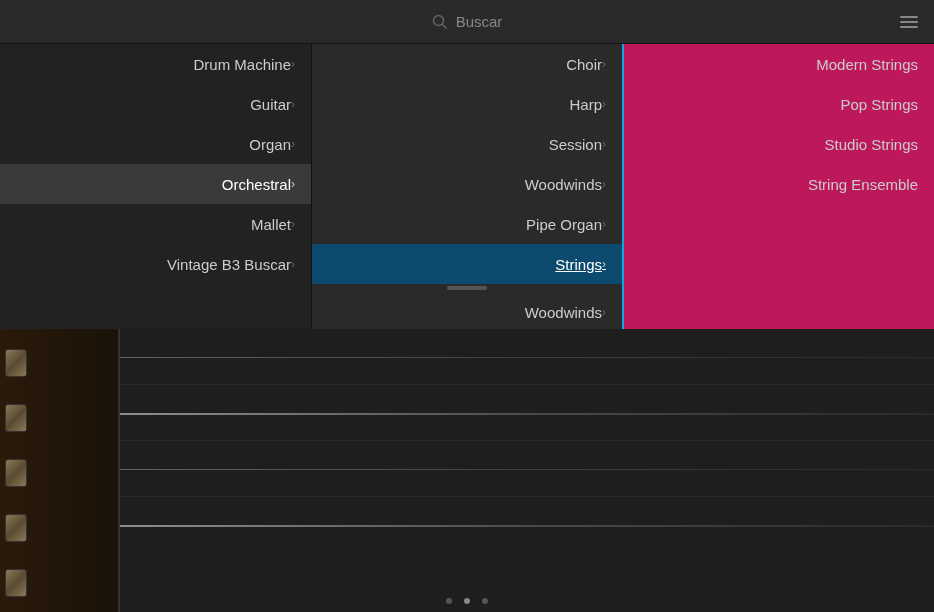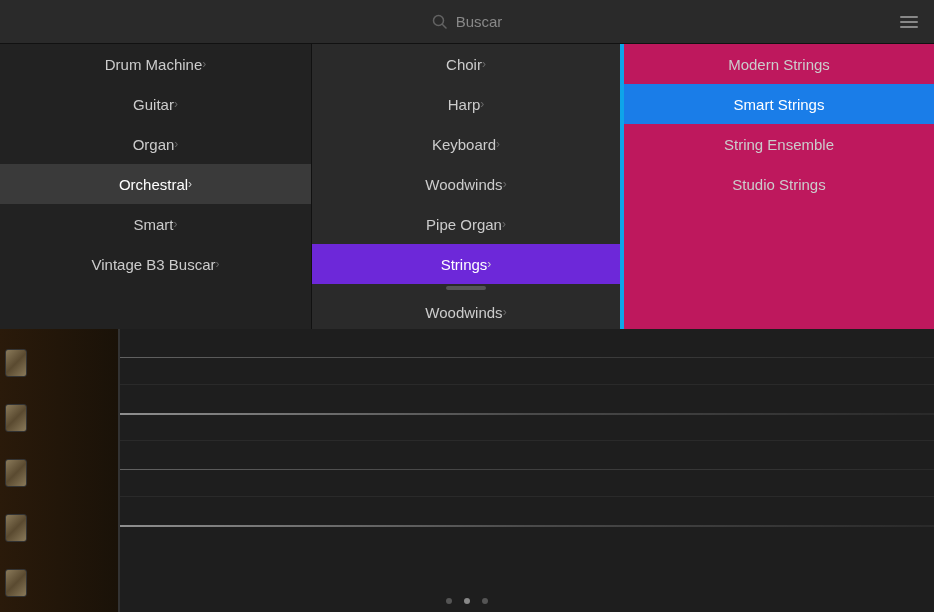--- a/index.html
+++ b/index.html
@@ -70,46 +70,47 @@
     
     .col1 {
       width: 312px;
       background: #222;
       border-right: 1px solid #111;
     }
     
     .col2 {
       width: 312px;
       background: #2a2a2a;
-      border-right: 4px solid #0ea5e9;
+      border-right: 2px solid #0ea5e9;
     }
     
     .col3 {
       flex: 1;
       background: #be185d;
     }
 
     .menu-item {
       display: flex;
       align-items: center;
-      justify-content: center;
-      padding: 0 24px;
+      justify-content: flex-end;
+      padding: 0 16px;
       height: 40px;
       color: #ccc;
       font-size: 15px;
       cursor: pointer;
       user-select: none;
     }
     .menu-item.selected-col1 {
       background: #3a3a3a;
       color: #fff;
     }
     .menu-item.selected-col2 {
-      background: #6d28d9;
+      background: #0c4a6e;
       color: #fff;
+      text-decoration: underline;
     }
     .menu-item.selected-col3 {
       background: #1a7de8;
       color: #fff;
     }
     .chevron {
       color: #666;
       font-size: 12px;
     }
 
@@ -239,40 +240,40 @@
     </div>
     <div class="menu-item">
       <span>Organ</span>
       <span class="chevron">›</span>
     </div>
     <div class="menu-item selected-col1">
       <span>Orchestral</span>
       <span class="chevron" style="color:#ccc;">›</span>
     </div>
     <div class="menu-item">
-      <span>Smart</span>
+      <span>Mallet</span>
       <span class="chevron">›</span>
     </div>
     <div class="menu-item">
       <span>Vintage B3 Buscar</span>
       <span class="chevron">›</span>
     </div>
   </div>
 
   <div class="col2">
     <div class="menu-item">
       <span>Choir</span>
       <span class="chevron">›</span>
     </div>
     <div class="menu-item">
       <span>Harp</span>
       <span class="chevron">›</span>
     </div>
     <div class="menu-item">
-      <span>Keyboard</span>
+      <span>Session</span>
       <span class="chevron">›</span>
     </div>
     <div class="menu-item">
       <span>Woodwinds</span>
       <span class="chevron">›</span>
     </div>
     <div class="menu-item">
       <span>Pipe Organ</span>
       <span class="chevron">›</span>
     </div>
@@ -286,28 +287,28 @@
     <div class="menu-item">
       <span>Woodwinds</span>
       <span class="chevron">›</span>
     </div>
   </div>
 
   <div class="col3">
     <div class="menu-item">
       <span>Modern Strings</span>
     </div>
-    <div class="menu-item selected-col3">
-      <span>Smart Strings</span>
+    <div class="menu-item">
+      <span>Pop Strings</span>
+    </div>
+    <div class="menu-item">
+      <span>Studio Strings</span>
     </div>
     <div class="menu-item">
       <span>String Ensemble</span>
-    </div>
-    <div class="menu-item">
-      <span>Studio Strings</span>
     </div>
   </div>
 </div>
 
 <div class="instrument-area">
 
   <div class="left-panel">
 
     <div class="peg" style="top: 20px;"></div>
     <div class="peg" style="top: 75px;"></div>

